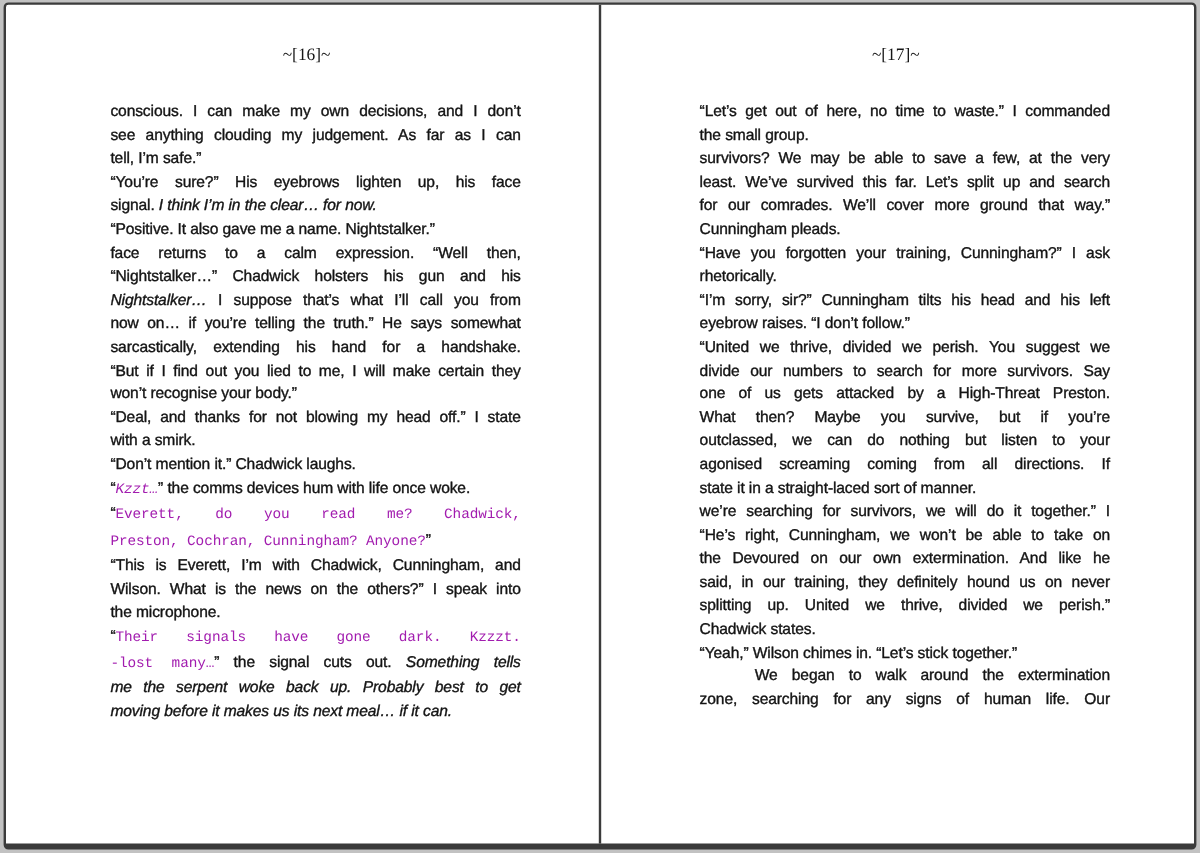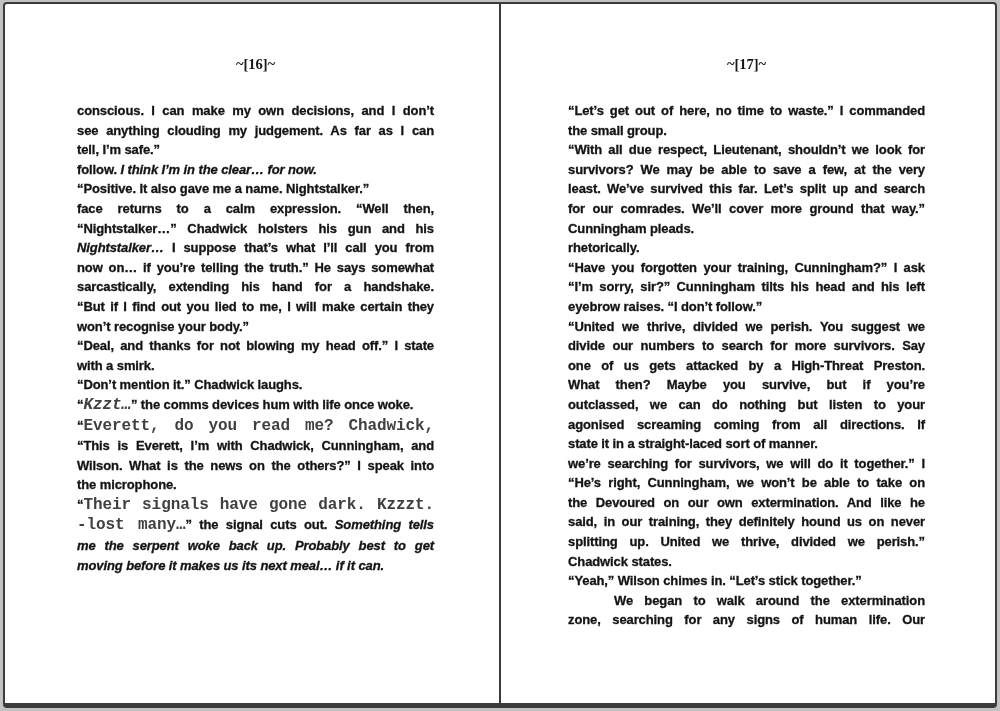--- a/index.html
+++ b/index.html
@@ -19,23 +19,22 @@
     background: #ffffff;
     border: 2px solid #3b3b3b;
     border-bottom-width: 5px;
     border-radius: 4px;
     display: flex;
     box-sizing: border-box;
   }
   .page {
     width: 50%;
     box-sizing: border-box;
-    padding-top: 52px;
+    padding-top: 34px;
     position: relative;
-    font-weight: bold;
   }
   .page.left  { padding-left: 72px; padding-right: 66px; }
   .page.right { padding-left: 68px; padding-right: 70px; }
   .divider {
     position: absolute;
     left: 50%; top: 0; bottom: 0;
     width: 2px;
     margin-left: -1px;
     background: #3b3b3b;
   }
@@ -44,86 +43,88 @@
     font-size: 14.5px;
     color: #161616;
     text-align: center;
     margin-bottom: 28px;
   }
   .page-text {
     color: #141414;
     font-size: 13px;
     line-height: 19.6px;
     letter-spacing: -0.1px;
+    margin-left: 15px;
     -webkit-text-stroke: 0.3px currentColor;
   }
   .line { text-align: left; min-height: 19.6px; }
   .line.justify {
     text-align: justify;
     text-align-last: justify;
   }
   .line.indent { text-indent: 46px; }
   .seg-n { }
   .seg-i { font-style: italic; }
   .seg-m, .seg-mi {
     font-family: "Liberation Mono", "DejaVu Sans Mono", monospace;
-    color: #404040;
-    font-size: 16px;
+    color: #a21caf;
+    font-size: 12px;
     -webkit-text-stroke: 0;
   }
   .seg-mi { font-style: italic; }
 </style>
 </head>
 <body>
 
 <div class="stage">
   <div class="book">
 
     <div class="page left">
       <div class="page-number">~[16]~</div>
       <div class="page-text">
           <div class="line justify"><span class="seg-n">conscious. I can make my own decisions, and I don’t</span></div>
           <div class="line justify"><span class="seg-n">see anything clouding my judgement. As far as I can</span></div>
           <div class="line"><span class="seg-n">tell, I’m safe.”</span></div>
-          <div class="line"><span class="seg-n">follow. </span><span class="seg-i">I think I’m in the clear… for now.</span></div>
+          <div class="line justify"><span class="seg-n">“You’re sure?” His eyebrows lighten up, his face</span></div>
+          <div class="line"><span class="seg-n">signal. </span><span class="seg-i">I think I’m in the clear… for now.</span></div>
           <div class="line"><span class="seg-n">“Positive. It also gave me a name. Nightstalker.”</span></div>
           <div class="line justify"><span class="seg-n">face returns to a calm expression. “Well then,</span></div>
           <div class="line justify"><span class="seg-n">“Nightstalker…” Chadwick holsters his gun and his</span></div>
           <div class="line justify"><span class="seg-i">Nightstalker…</span><span class="seg-n"> I suppose that’s what I’ll call you from</span></div>
           <div class="line justify"><span class="seg-n">now on… if you’re telling the truth.” He says somewhat</span></div>
           <div class="line justify"><span class="seg-n">sarcastically, extending his hand for a handshake.</span></div>
           <div class="line justify"><span class="seg-n">“But if I find out you lied to me, I will make certain they</span></div>
           <div class="line"><span class="seg-n">won’t recognise your body.”</span></div>
           <div class="line justify"><span class="seg-n">“Deal, and thanks for not blowing my head off.” I state</span></div>
           <div class="line"><span class="seg-n">with a smirk.</span></div>
           <div class="line"><span class="seg-n">“Don’t mention it.” Chadwick laughs.</span></div>
           <div class="line"><span class="seg-n">“</span><span class="seg-mi">Kzzt…</span><span class="seg-n">” the comms devices hum with life once woke.</span></div>
           <div class="line justify"><span class="seg-n">“</span><span class="seg-m">Everett, do you read me? Chadwick,</span></div>
+          <div class="line"><span class="seg-m">Preston, Cochran, Cunningham? Anyone?</span><span class="seg-n">”</span></div>
           <div class="line justify"><span class="seg-n">“This is Everett, I’m with Chadwick, Cunningham, and</span></div>
           <div class="line justify"><span class="seg-n">Wilson. What is the news on the others?” I speak into</span></div>
           <div class="line"><span class="seg-n">the microphone.</span></div>
           <div class="line justify"><span class="seg-n">“</span><span class="seg-m">Their signals have gone dark. Kzzzt.</span></div>
           <div class="line justify"><span class="seg-m">-lost many…</span><span class="seg-n">” the signal cuts out. </span><span class="seg-i">Something tells</span></div>
           <div class="line justify"><span class="seg-i">me the serpent woke back up. Probably best to get</span></div>
           <div class="line"><span class="seg-i">moving before it makes us its next meal… if it can.</span></div>
         </div>
     </div>
 
     <div class="page right">
       <div class="page-number">~[17]~</div>
       <div class="page-text">
           <div class="line justify"><span class="seg-n">“Let’s get out of here, no time to waste.” I commanded</span></div>
           <div class="line"><span class="seg-n">the small group.</span></div>
-          <div class="line justify"><span class="seg-n">“With all due respect, Lieutenant, shouldn’t we look for</span></div>
           <div class="line justify"><span class="seg-n">survivors? We may be able to save a few, at the very</span></div>
           <div class="line justify"><span class="seg-n">least. We’ve survived this far. Let’s split up and search</span></div>
           <div class="line justify"><span class="seg-n">for our comrades. We’ll cover more ground that way.”</span></div>
           <div class="line"><span class="seg-n">Cunningham pleads.</span></div>
+          <div class="line justify"><span class="seg-n">“Have you forgotten your training, Cunningham?” I ask</span></div>
           <div class="line"><span class="seg-n">rhetorically.</span></div>
-          <div class="line justify"><span class="seg-n">“Have you forgotten your training, Cunningham?” I ask</span></div>
           <div class="line justify"><span class="seg-n">“I’m sorry, sir?” Cunningham tilts his head and his left</span></div>
           <div class="line"><span class="seg-n">eyebrow raises. “I don’t follow.”</span></div>
           <div class="line justify"><span class="seg-n">“United we thrive, divided we perish. You suggest we</span></div>
           <div class="line justify"><span class="seg-n">divide our numbers to search for more survivors. Say</span></div>
           <div class="line justify"><span class="seg-n">one of us gets attacked by a High-Threat Preston.</span></div>
           <div class="line justify"><span class="seg-n">What then? Maybe you survive, but if you’re</span></div>
           <div class="line justify"><span class="seg-n">outclassed, we can do nothing but listen to your</span></div>
           <div class="line justify"><span class="seg-n">agonised screaming coming from all directions. If</span></div>
           <div class="line"><span class="seg-n">state it in a straight-laced sort of manner.</span></div>
           <div class="line justify"><span class="seg-n">we’re searching for survivors, we will do it together.” I</span></div>

